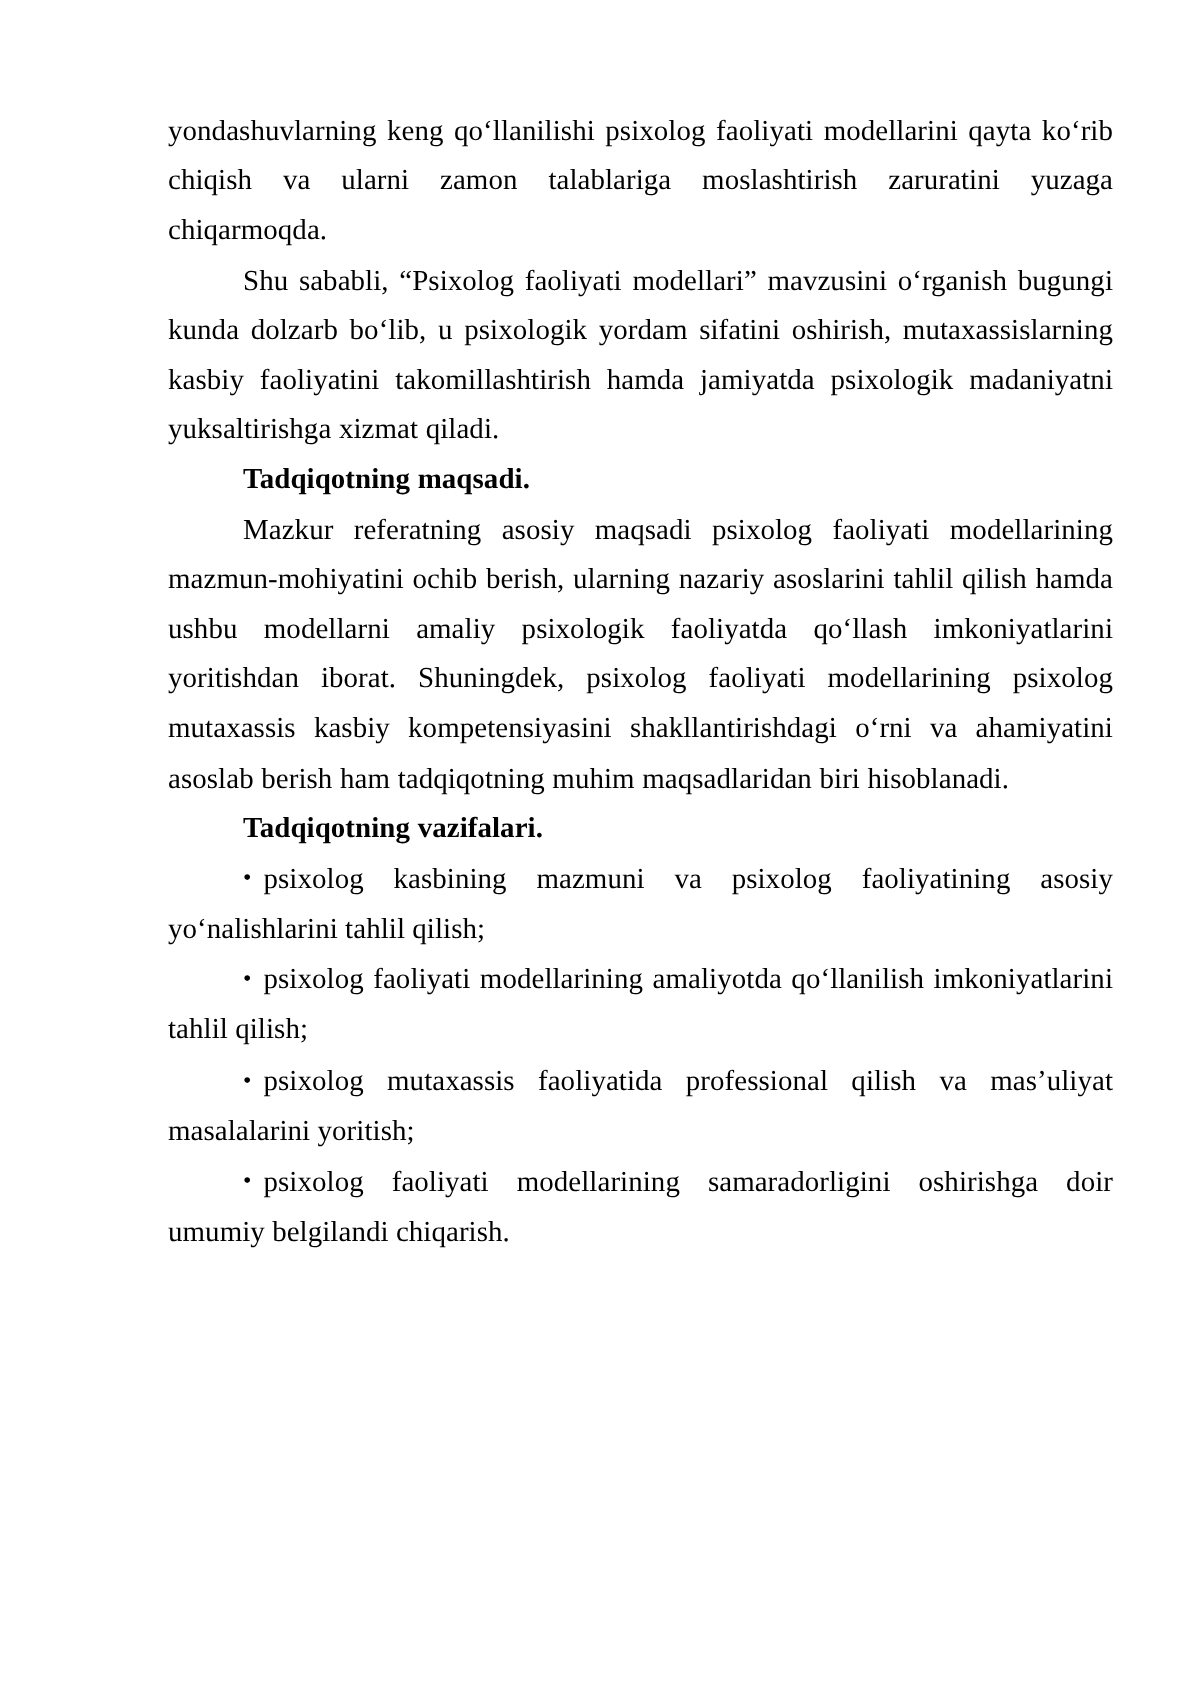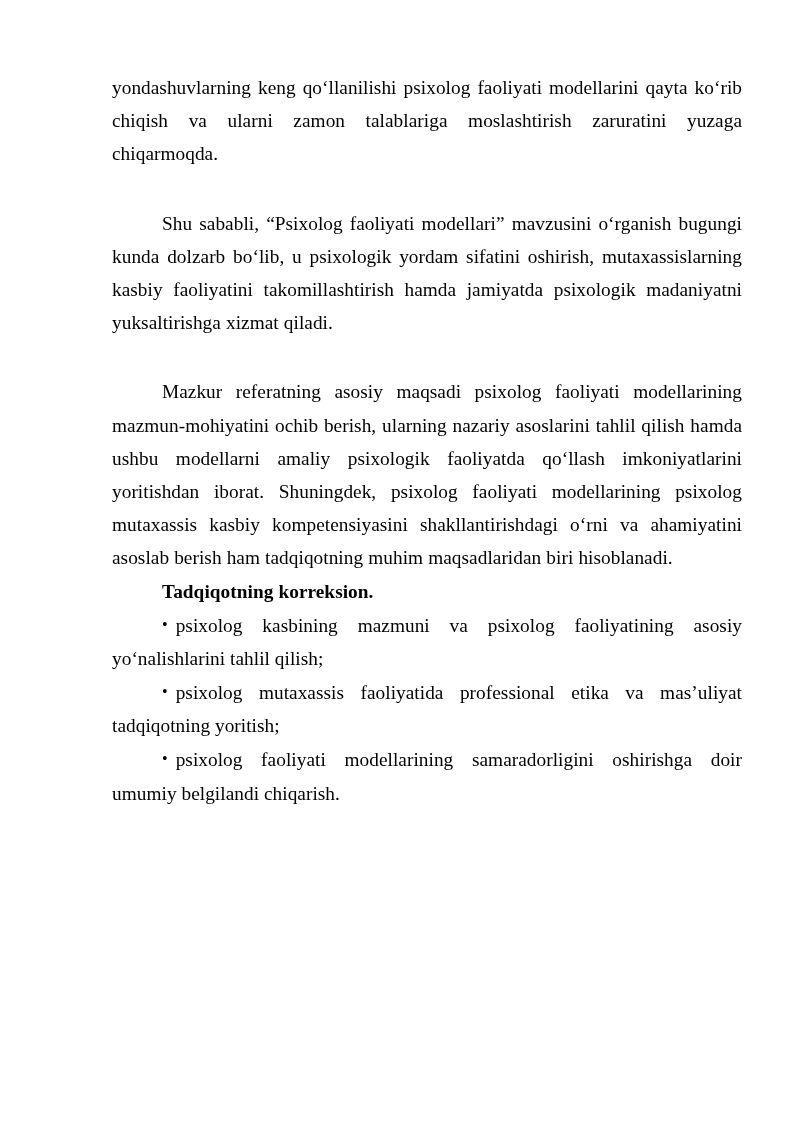--- a/index.html
+++ b/index.html
@@ -31,21 +31,20 @@
     line-height: 33.2px;
     text-align: justify;
     text-justify: inter-word;
     letter-spacing: 0.05px;
     word-spacing: 0.2px;
     -webkit-hyphens: none;
     hyphens: none;
   }
   .indent {
     text-indent: 50px;
-    margin-top: 36px;
   }
   .noindent {
     text-indent: 0;
   }
   .heading {
     font-weight: bold;
     text-indent: 50px;
     text-align: left;
   }
   .bullet-item {
@@ -70,34 +69,36 @@
 </head>
 <body>
 
 <div id="page">
   <div id="content">
 
     <p class="para noindent last-line-left">yondashuvlarning keng qoʻllanilishi psixolog faoliyati modellarini qayta koʻrib chiqish va ularni zamon talablariga moslashtirish zaruratini yuzaga chiqarmoqda.</p>
 
     <p class="para indent last-line-left">Shu sababli, “Psixolog faoliyati modellari” mavzusini oʻrganish bugungi kunda dolzarb boʻlib, u psixologik yordam sifatini oshirish, mutaxassislarning kasbiy faoliyatini takomillashtirish hamda jamiyatda psixologik madaniyatni yuksaltirishga xizmat qiladi.</p>
 
+    <p class="para heading">Tadqiqotning maqsadi.</p>
 
     <p class="para indent last-line-left">Mazkur referatning asosiy maqsadi psixolog faoliyati modellarining mazmun-mohiyatini ochib berish, ularning nazariy asoslarini tahlil qilish hamda ushbu modellarni amaliy psixologik faoliyatda qoʻllash imkoniyatlarini yoritishdan iborat. Shuningdek, psixolog faoliyati modellarining psixolog mutaxassis kasbiy kompetensiyasini shakllantirishdagi oʻrni va ahamiyatini asoslab berish ham tadqiqotning muhim maqsadlaridan biri hisoblanadi.</p>
 
-    <p class="para heading">Tadqiqotning korreksion.</p>
+    <p class="para heading">Tadqiqotning vazifalari.</p>
 
 
     <div>
 
       <p class="bullet-item last-line-left"><span class="bullet-glyph">•</span><span>psixolog kasbining mazmuni va psixolog faoliyatining asosiy yoʻnalishlarini tahlil qilish;</span></p>
 
 
 
 
+      <p class="bullet-item last-line-left"><span class="bullet-glyph">•</span><span>psixolog faoliyati modellarining amaliyotda qoʻllanilish imkoniyatlarini tahlil qilish;</span></p>
 
-      <p class="bullet-item last-line-left"><span class="bullet-glyph">•</span><span>psixolog mutaxassis faoliyatida professional etika va mas’uliyat tadqiqotning yoritish;</span></p>
+      <p class="bullet-item last-line-left"><span class="bullet-glyph">•</span><span>psixolog mutaxassis faoliyatida professional qilish va mas’uliyat masalalarini yoritish;</span></p>
 
       <p class="bullet-item last-line-left"><span class="bullet-glyph">•</span><span>psixolog faoliyati modellarining samaradorligini oshirishga doir umumiy belgilandi chiqarish.</span></p>
 
     </div>
 
   </div>
 </div>
 
 </body></html>

